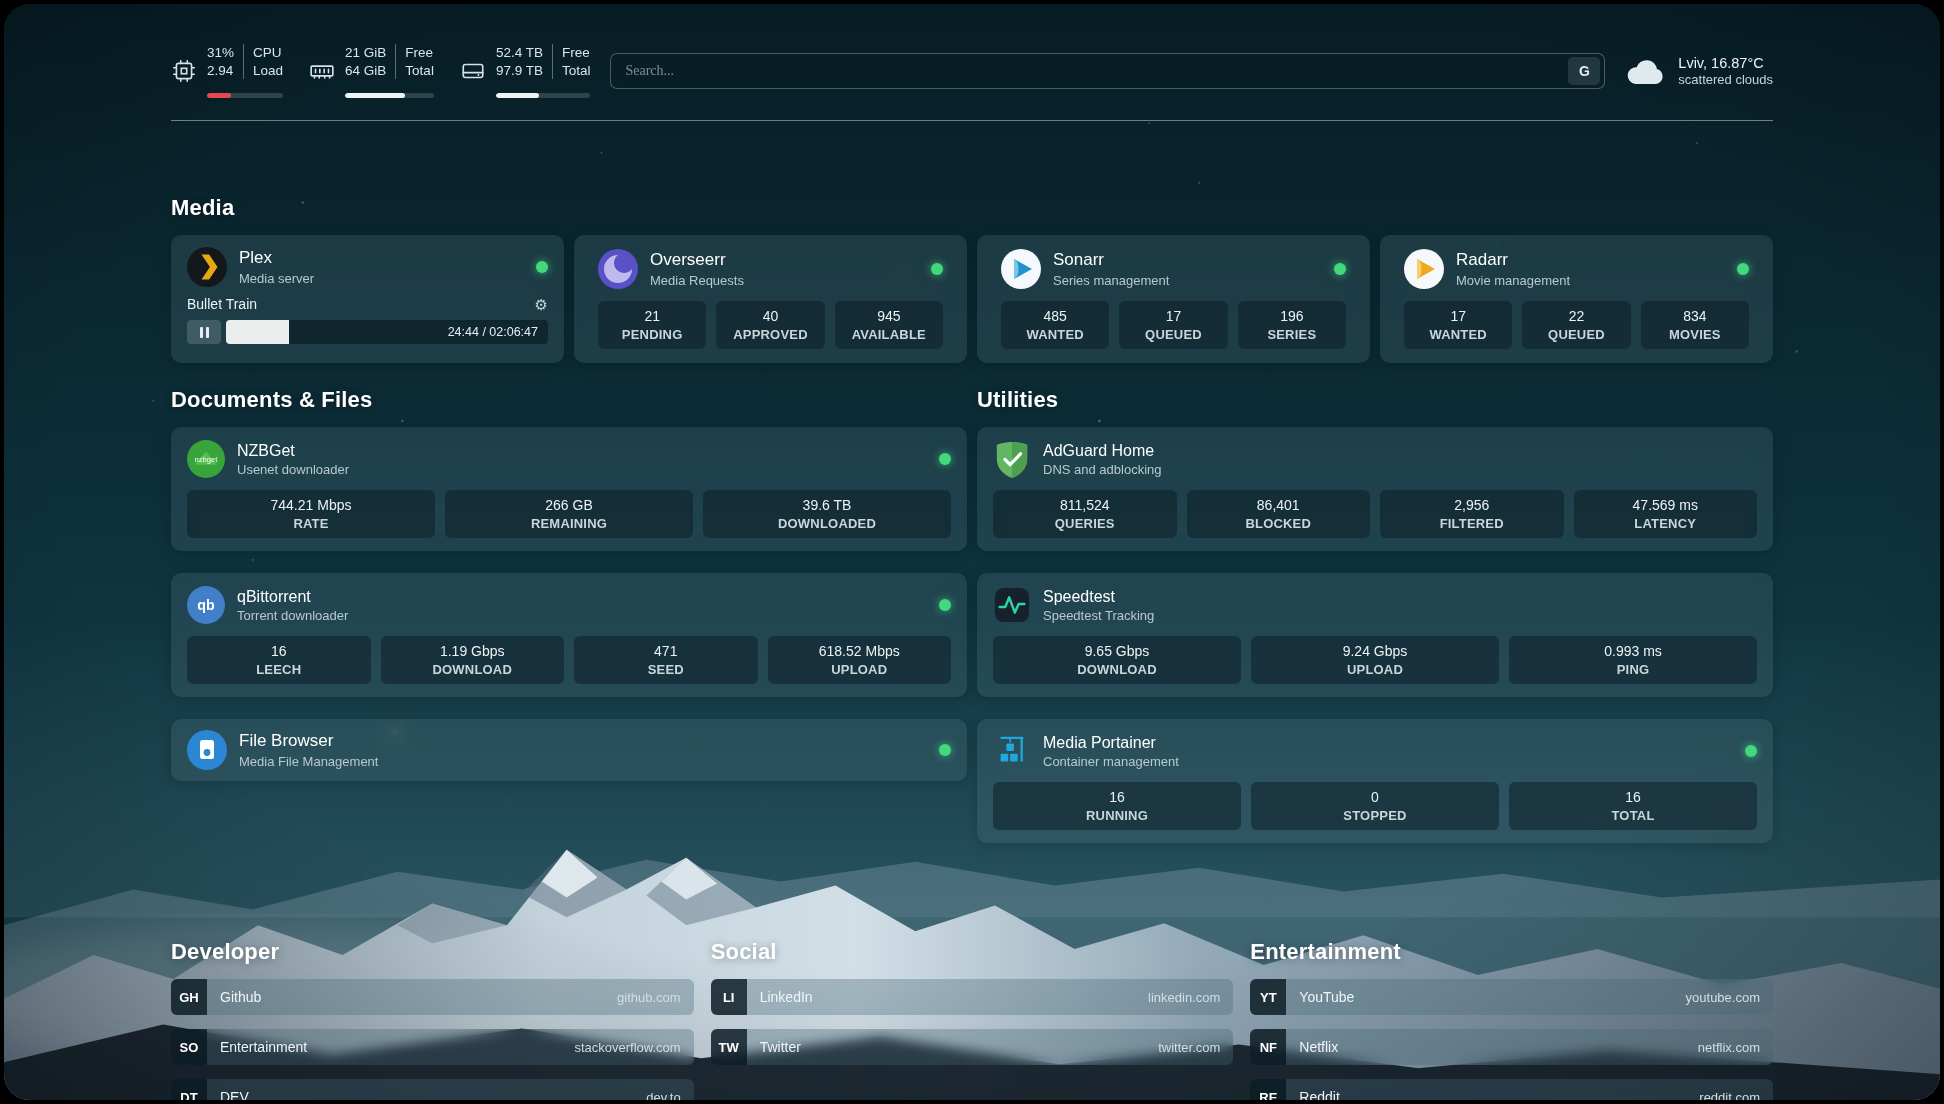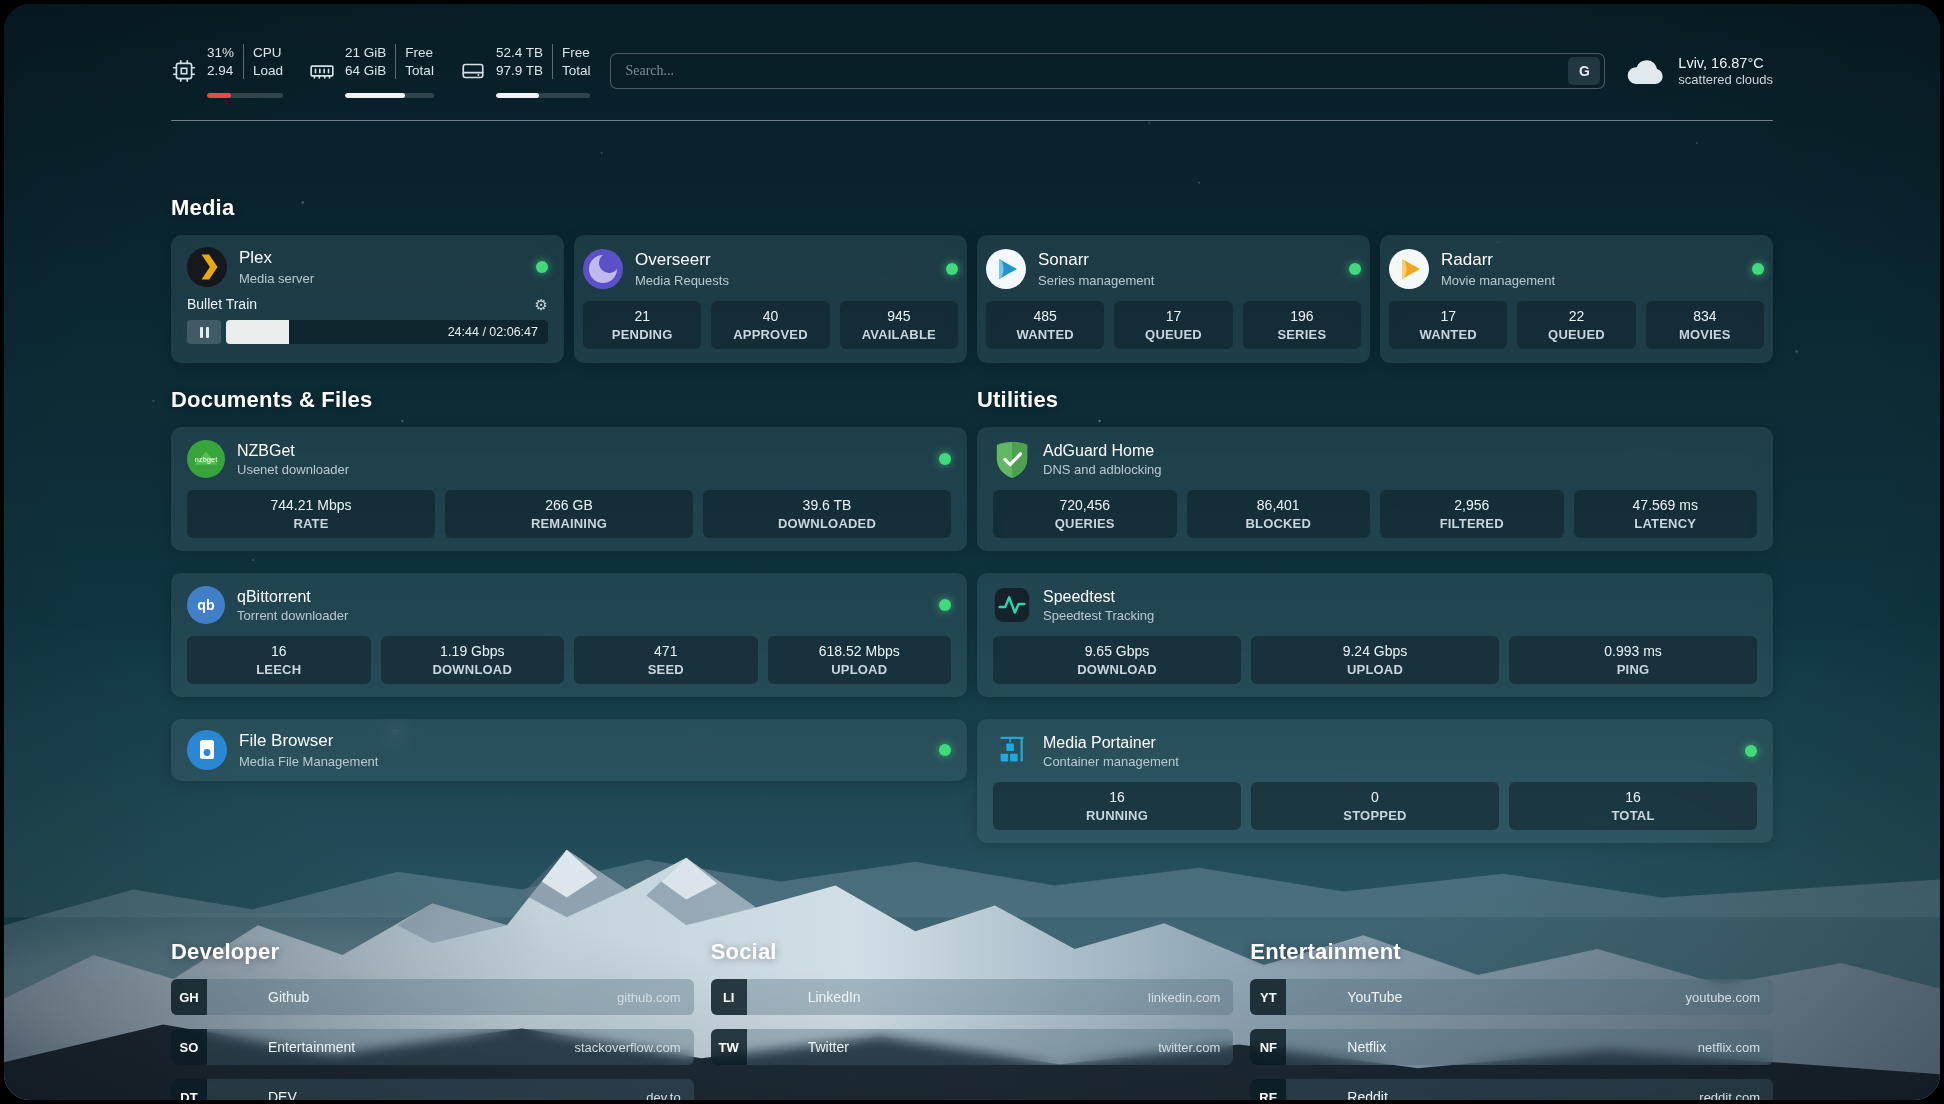--- a/index.html
+++ b/index.html
@@ -40,21 +40,21 @@
   .section-title{font-size:22px;font-weight:600;margin:0;color:#fff;letter-spacing:.2px;
     text-shadow:0 1px 8px rgba(0,0,0,.35);}
   .media-section{margin-top:74px;}
   .media-grid{margin-top:14px;display:grid;grid-template-columns:repeat(4,1fr);gap:10px;}
   .mid-section{margin-top:24px;display:grid;grid-template-columns:1fr 1fr;gap:10px;align-items:start;}
   .cards-stack{margin-top:14px;display:flex;flex-direction:column;gap:22px;}
   .bottom-section{margin-top:96px;display:grid;grid-template-columns:repeat(3,1fr);gap:17px;align-items:start;}
   .links-stack{margin-top:14px;display:flex;flex-direction:column;gap:14px;}
 
   
-  .card{background:rgba(84,118,133,.26);border-radius:10px;padding:14px 9px;
+  .card{background:rgba(84,118,133,.26);border-radius:10px;padding:14px 24px;
     backdrop-filter:blur(9px);box-shadow:0 2px 14px rgba(0,0,0,.18);cursor:pointer;}
   .card-head{display:flex;align-items:center;gap:12px;}
   .appicon{width:40px;height:40px;flex:0 0 40px;}
   .mid-card .appicon{width:38px;height:38px;flex:0 0 38px;}
   .appicon svg{width:100%;height:100%;display:block;}
   .app-name{font-size:17px;font-weight:400;color:#fff;line-height:1.2;}
   .mid-card .app-name{font-size:16px;}
   .app-sub{font-size:13px;color:#b9c9d0;margin-top:2px;}
   .dot{width:12px;height:12px;border-radius:50%;margin-left:auto;flex:0 0 auto;
     box-shadow:0 0 9px rgba(65,217,124,.75);}
@@ -72,21 +72,21 @@
   .plex-progress{display:flex;align-items:flex-end;gap:5px;margin-top:8px;}
   .pause-btn{width:34px;height:24px;border:none;border-radius:4px;background:rgba(219,231,237,.18);
     display:flex;align-items:center;justify-content:center;gap:3px;cursor:pointer;flex:0 0 auto;}
   .pause-btn i{width:3px;height:11px;background:#e6edf1;border-radius:1px;display:block;}
   .pbar{flex:1;height:24px;position:relative;background:rgba(7,20,27,.55);border-radius:4px;overflow:hidden;}
   .pfill{height:100%;background:rgba(255,255,255,.92);}
   .ptime{position:absolute;right:10px;top:50%;transform:translateY(-50%);font-size:12.5px;color:#e8eff2;}
 
   
   .link-row{display:flex;align-items:center;height:36px;background:rgba(70,102,117,.34);
-    border-radius:6px;overflow:hidden;backdrop-filter:blur(6px);cursor:pointer;gap:48px;}
+    border-radius:6px;overflow:hidden;backdrop-filter:blur(6px);cursor:pointer;}
   .badge{width:36px;height:36px;flex:0 0 36px;background:rgba(8,23,31,.78);color:#fff;
     font-weight:700;font-size:13px;display:flex;align-items:center;justify-content:center;}
   .link-name{margin-left:13px;font-size:14px;color:#f0f5f7;}
   .link-domain{margin-left:auto;margin-right:13px;font-size:13px;color:#d3dee3;}
 </style>
 </head>
 <body>
 
 <div class="screen">
 
@@ -492,21 +492,21 @@
                   <path d="M12.5 20.5l5.5 5.5L29 14.5" fill="none" stroke="#fff" stroke-width="3.4" stroke-linecap="round" stroke-linejoin="round"></path>
                   </svg>
               </span>
               <div>
                   <div class="app-name">AdGuard Home</div>
                    <div class="app-sub">DNS and adblocking</div>
                 </div>
             </div>
             <div class="stats">
               <div class="stat">
-                <div class="stat-value">720,456</div>
+                <div class="stat-value">811,524</div>
                 <div class="stat-label">QUERIES</div>
                 </div>
               <div class="stat">
                 <div class="stat-value">86,401</div>
                 <div class="stat-label">BLOCKED</div>
                 </div>
               <div class="stat">
                 <div class="stat-value">2,956</div>
                 <div class="stat-label">FILTERED</div>
                 </div>

